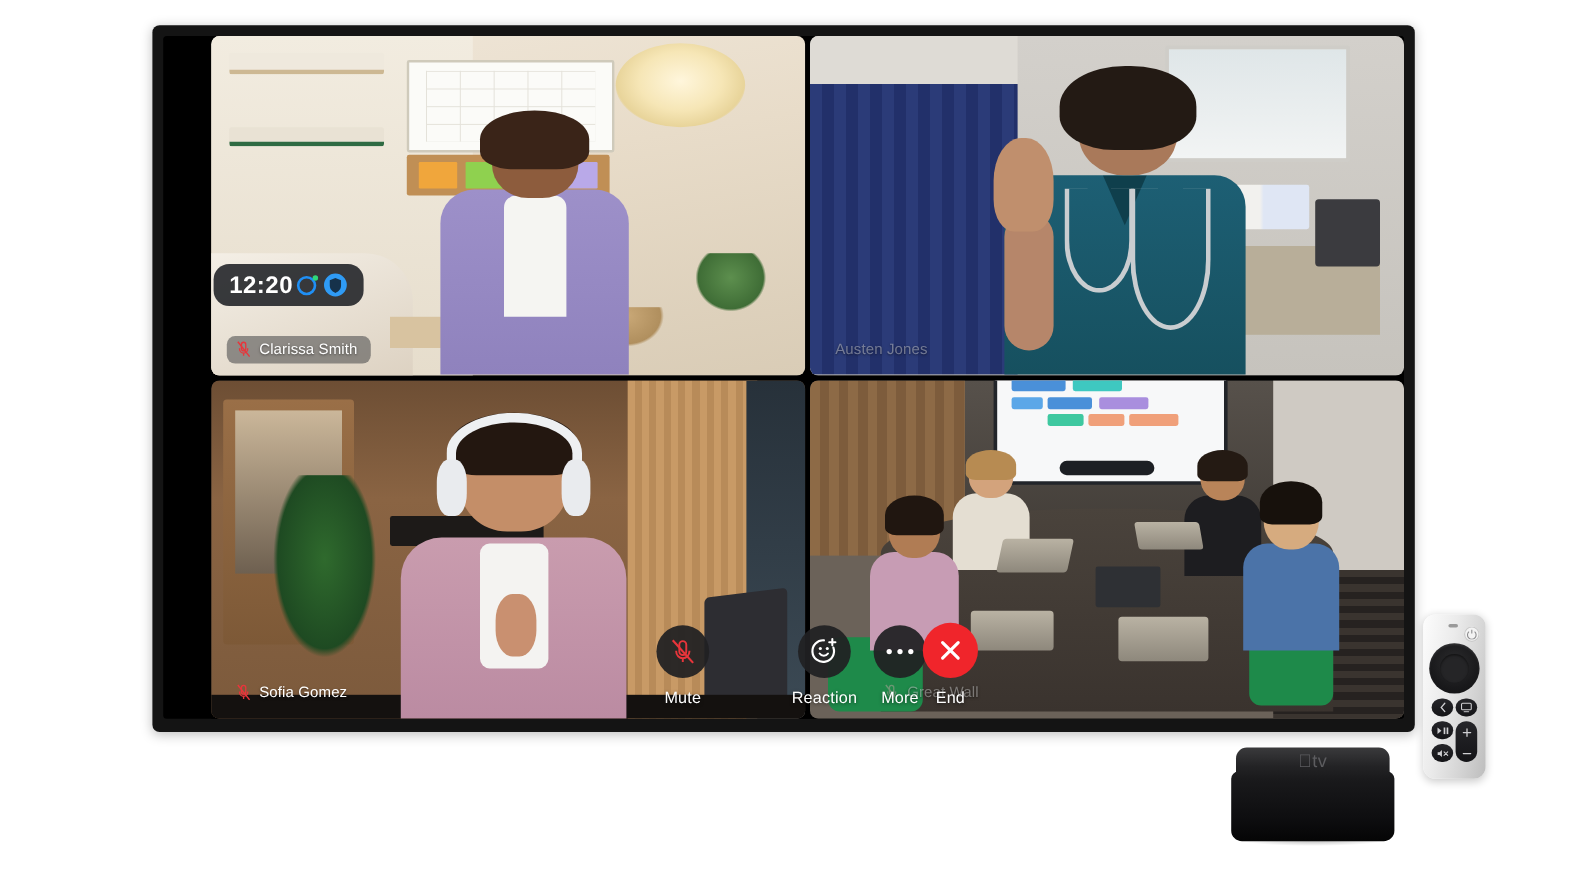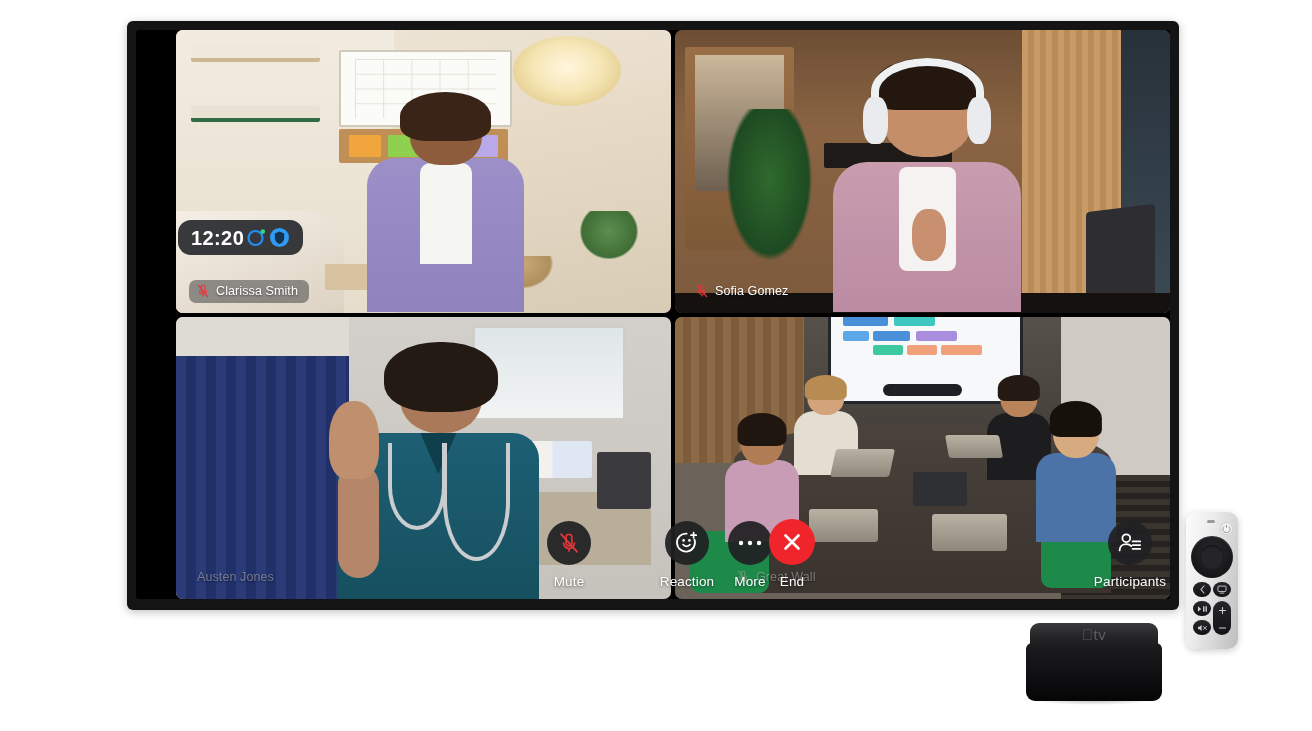--- a/index.html
+++ b/index.html
@@ -316,20 +316,44 @@
               <path d="M2.6 6.2v.6A3.4 3.4 0 0 0 6 10.2a3.4 3.4 0 0 0 3.4-3.4v-.6" fill="none" stroke="#e8353b" stroke-width="1.1"></path>
               <path d="M6 10.3v2.2" stroke="#e8353b" stroke-width="1.1"></path>
               <path d="M1.2 0.8 L11 13.2" stroke="#e8353b" stroke-width="1.2"></path>
             </svg>
           </span>
           <span>Clarissa Smith</span>
         </div>
       </div>
 
       <div class="tile">
+        <div class="scene s3">
+          <div class="s3-wallup"></div>
+          <div class="s3-curtain"></div>
+          <div class="s3-window"></div>
+          <div class="s3-counter"></div>
+          <div class="s3-papers"></div>
+          <div class="s3-mon"></div>
+          <div class="s3-person">
+            <div class="s3-body"></div>
+            <div class="s3-v"></div>
+            <div class="s3-steth"></div>
+            <div class="s3-steth2"></div>
+            <div class="s3-head"></div>
+            <div class="s3-hair"></div>
+            <div class="s3-arm"></div>
+            <div class="s3-hand"></div>
+          </div>
+        </div>
+        <div class="name-tag dim">
+          <span>Austen Jones</span>
+        </div>
+      </div>
+
+      <div class="tile">
         <div class="scene s2">
           <div class="s2-wood"></div>
           <div class="s2-glass"></div>
           <div class="s2-door"></div>
           <div class="s2-doorglass"></div>
           <div class="s2-plant"></div>
           <div class="s2-dark"></div>
           <div class="s2-tablet"></div>
           <div class="s2-counter"></div>
           <div class="s2-person">
@@ -350,44 +374,20 @@
               <path d="M2.6 6.2v.6A3.4 3.4 0 0 0 6 10.2a3.4 3.4 0 0 0 3.4-3.4v-.6" fill="none" stroke="#e8353b" stroke-width="1.1"></path>
               <path d="M6 10.3v2.2" stroke="#e8353b" stroke-width="1.1"></path>
               <path d="M1.2 0.8 L11 13.2" stroke="#e8353b" stroke-width="1.2"></path>
             </svg>
           </span>
           <span>Sofia Gomez</span>
         </div>
       </div>
 
       <div class="tile">
-        <div class="scene s3">
-          <div class="s3-wallup"></div>
-          <div class="s3-curtain"></div>
-          <div class="s3-window"></div>
-          <div class="s3-counter"></div>
-          <div class="s3-papers"></div>
-          <div class="s3-mon"></div>
-          <div class="s3-person">
-            <div class="s3-body"></div>
-            <div class="s3-v"></div>
-            <div class="s3-steth"></div>
-            <div class="s3-steth2"></div>
-            <div class="s3-head"></div>
-            <div class="s3-hair"></div>
-            <div class="s3-arm"></div>
-            <div class="s3-hand"></div>
-          </div>
-        </div>
-        <div class="name-tag dim">
-          <span>Austen Jones</span>
-        </div>
-      </div>
-
-      <div class="tile">
         <div class="scene s4">
           <div class="s4-floor"></div>
           <div class="s4-wall"></div>
           <div class="s4-wallr"></div>
           <div class="s4-stairs"></div>
           <div class="s4-screen">
             <div class="s4-bl" style="left:6%;top:6%;width:24%;height:11%;background:#4a90d9"></div>
             <div class="s4-bl" style="left:33%;top:6%;width:22%;height:11%;background:#3ec8c0"></div>
             <div class="s4-bl" style="left:6%;top:22%;width:14%;height:11%;background:#5ba7e8"></div>
             <div class="s4-bl" style="left:22%;top:22%;width:20%;height:11%;background:#4a90d9"></div>
@@ -499,30 +499,20 @@
 
       <div class="ctrl end" style="left:620px;">
         <div class="circ">
           <svg width="24" height="24" viewBox="0 0 24 24">
             <path d="M5.5 5.5 L18.5 18.5 M18.5 5.5 L5.5 18.5" stroke="#fff" stroke-width="2.6" stroke-linecap="round"></path>
           </svg>
         </div>
         <div class="lbl">End</div>
       </div>
 
-      <div class="ctrl" style="left:946px;width:96px;">
-        <div class="circ">
-          <svg width="26" height="24" viewBox="0 0 26 24">
-            <circle cx="9.3" cy="7.2" r="3.9" fill="none" stroke="#fff" stroke-width="1.8"></circle>
-            <path d="M2.6 19.4c0-3.9 3-6.3 6.7-6.3 2 0 3.8.7 5 1.9" fill="none" stroke="#fff" stroke-width="1.8" stroke-linecap="round"></path>
-            <path d="M15.6 10.4h7.6M15.6 14.1h7.6M15.6 17.8h7.6" stroke="#fff" stroke-width="1.8" stroke-linecap="round"></path>
-          </svg>
-        </div>
-        <div class="lbl">Participants</div>
-      </div>
 
     </div>
 
   </div>
 </div>
 
 <div id="appletv-box">
   <div id="atv-shadow"></div>
   <div id="atv-body"></div>
   <div id="atv-top"></div>

